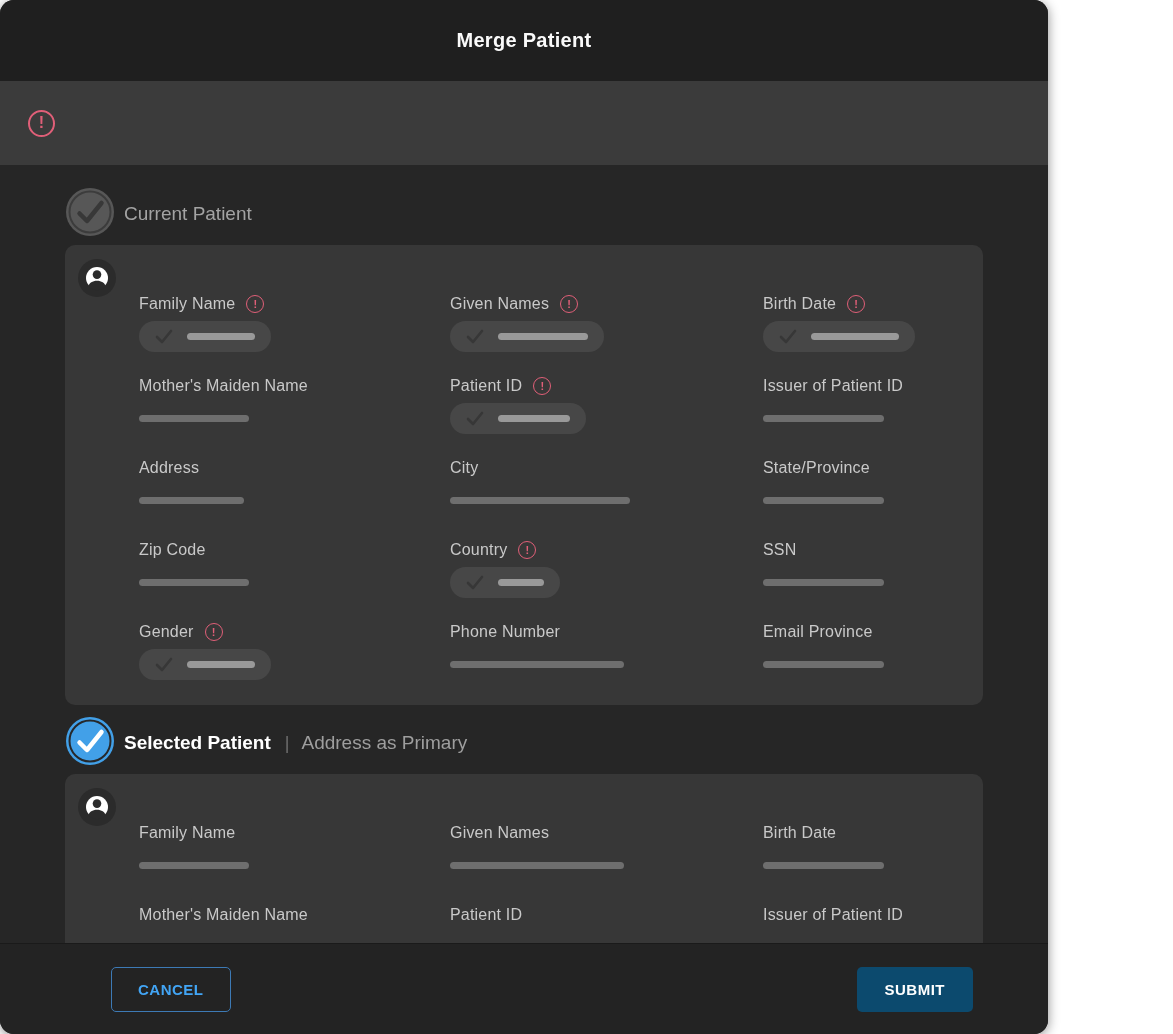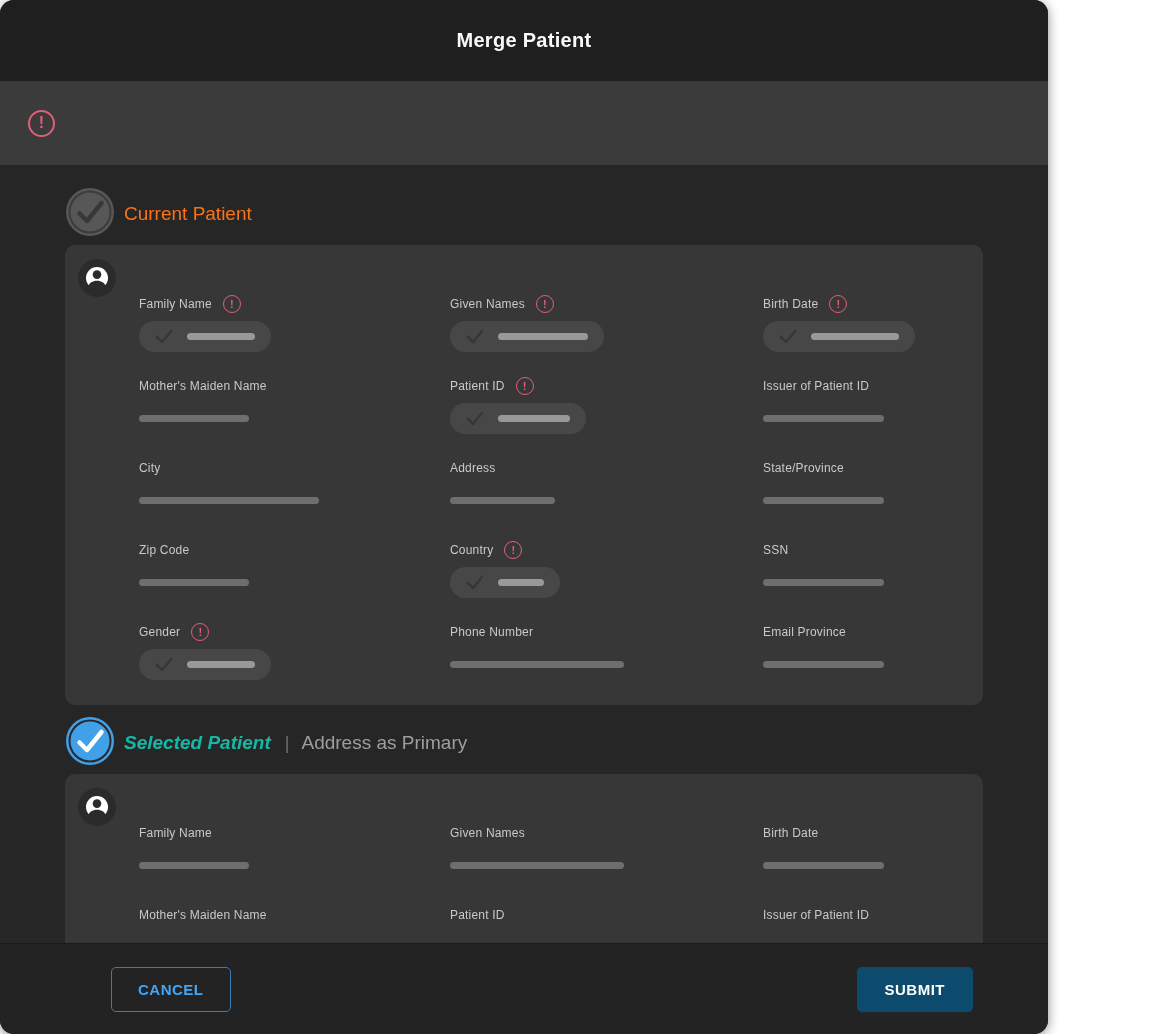--- a/index.html
+++ b/index.html
@@ -79,24 +79,24 @@
   }
   .section-head {
     height: 50px;
     display: flex;
     align-items: center;
     margin-bottom: 6px;
   }
   .status-circle { flex: 0 0 auto; cursor: pointer; }
   .section-title {
     font-size: 19px;
-    color: #f97316;
+    color: #a3a3a3;
     margin-left: 9px;
   }
-  .section-title.bold { color: #14b8a6; font-weight: bold; font-style: italic; }
+  .section-title.bold { color: #ffffff; font-weight: bold; }
   .head-sep {
     color: #6f6f6f;
     font-size: 18px;
     margin: 0 12px 0 14px;
   }
   .head-suffix {
     font-size: 19px;
     color: #9e9e9e;
   }
   .card {
@@ -120,21 +120,21 @@
   }
   .field { height: 58px; }
   .field-head {
     height: 20px;
     display: flex;
     align-items: center;
     gap: 11px;
     margin-bottom: 6px;
   }
   .field-label {
-    font-size: 12px;
+    font-size: 16px;
     color: #c9c9c9;
     letter-spacing: .2px;
   }
   .field-head .warn-circle {
     width: 18px;
     height: 18px;
     border-width: 1.5px;
     font-size: 11px;
   }
   .field-value {
@@ -310,37 +310,37 @@
 
     </div>
     <div class="field-value">
 
       <span class="vbar plain" style="width: 121px;"></span>
     </div>
   </div>
 
   <div class="field">
     <div class="field-head">
+      <span class="field-label">Address</span>
+
+    </div>
+    <div class="field-value">
+
+      <span class="vbar plain" style="width: 105px;"></span>
+    </div>
+  </div>
+
+  <div class="field">
+    <div class="field-head">
       <span class="field-label">City</span>
 
     </div>
     <div class="field-value">
 
       <span class="vbar plain" style="width: 180px;"></span>
-    </div>
-  </div>
-
-  <div class="field">
-    <div class="field-head">
-      <span class="field-label">Address</span>
-
-    </div>
-    <div class="field-value">
-
-      <span class="vbar plain" style="width: 105px;"></span>
     </div>
   </div>
 
   <div class="field">
     <div class="field-head">
       <span class="field-label">State/Province</span>
 
     </div>
     <div class="field-value">
 

